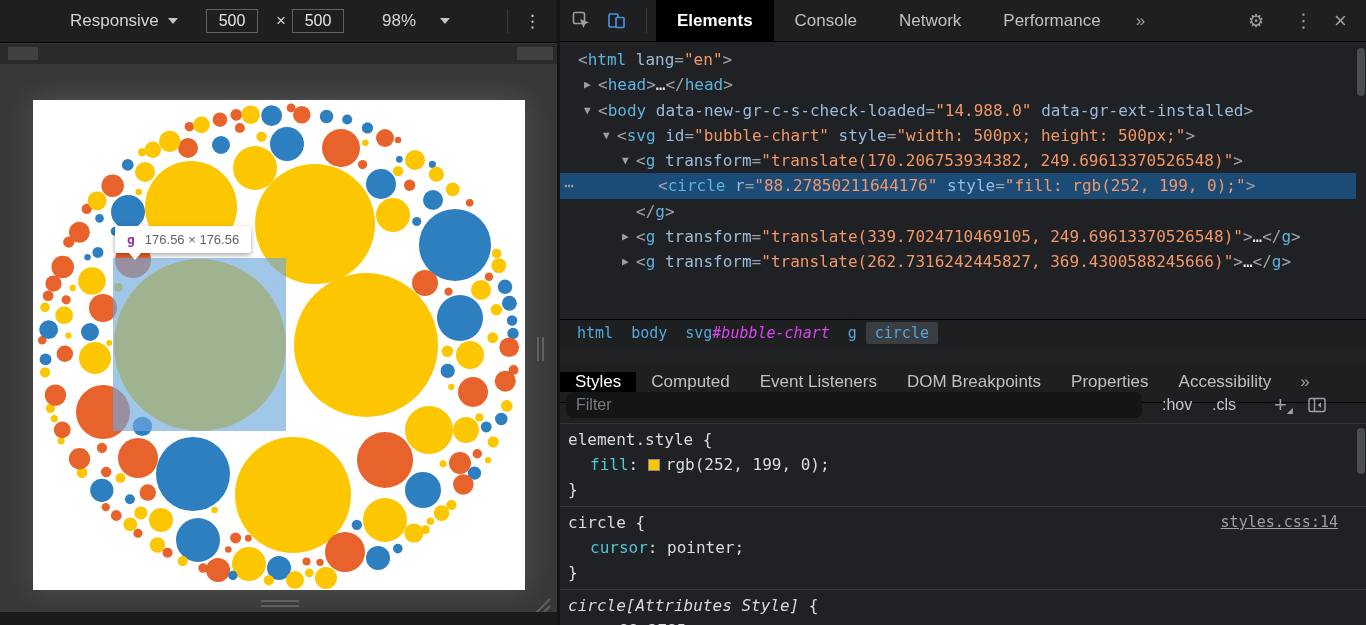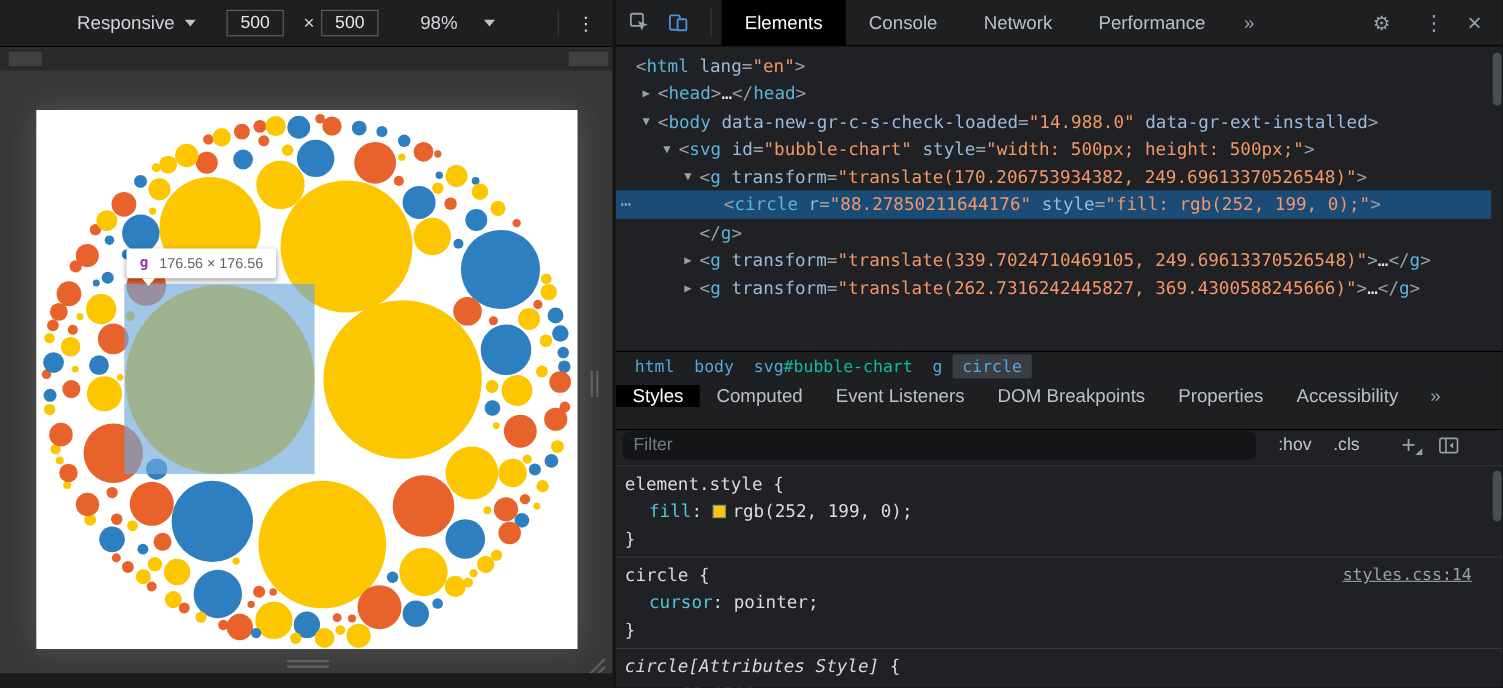--- a/index.html
+++ b/index.html
@@ -31,43 +31,43 @@
   .handle-bars-h i{display:block;width:38px;height:2px;background:#606060;}
   .bottom-band{position:absolute;left:0;top:569px;width:557px;height:13px;background:#1a1a1a;}
   .corner-handle{position:absolute;left:531px;top:551px;}
   
   .right-pane{position:absolute;left:557px;top:0;width:806px;height:625px;background:#202124;border-left:3px solid #141414;}
   .dt-tabbar{position:absolute;left:0;top:0;width:806px;height:41px;background:#1e1f21;border-bottom:1px solid #000;}
   .dt-tabbar .icon{position:absolute;top:11px;}
   .bar-sep{position:absolute;left:86px;top:8px;width:1px;height:25px;background:#3a3b3d;}
   .main-tabs{position:absolute;left:96px;top:0;height:41px;display:flex;align-items:stretch;}
   .m-tab{display:flex;align-items:center;padding:0 21px;color:#bdc1c6;font-size:17px;}
-  .m-tab.active{background:#000;color:#fff;}
+  .m-tab.active{background:#000;color:#fff;font-weight:bold;}
   .tab-more{display:flex;align-items:center;padding:0 14px;color:#9aa0a6;font-size:17px;}
   .right-icons{position:absolute;right:0;top:0;height:41px;}
   .ri{position:absolute;top:0;height:41px;display:flex;align-items:center;color:#9aa0a6;}
   .gear{left:-118px;font-size:18px;}
   .dt-kebab{left:-72px;}
   .dt-close{left:-32px;font-size:22px;}
   
   .code{position:absolute;left:0;top:42px;width:796px;height:277px;overflow:hidden;font-family:"DejaVu Sans Mono",monospace;font-size:16px;padding-top:5px;box-sizing:border-box;}
   .cl{position:relative;height:25.3px;line-height:25.3px;white-space:pre;}
   .cl.sel{background:#1b4b77;}
   .cl .arrow{position:absolute;top:0;color:#9aa0a6;font-size:11px;}
   .cl .dots{position:absolute;left:4px;top:0;color:#9aa0a6;}
   .tk-p{color:#9aa0a6}.tk-t{color:#5cb3dd}.tk-a{color:#9bbbdc}.tk-v{color:#f29766}.tk-w{color:#e8eaed}.tk-g{color:#9aa0a6}.tk-i{color:#bdc1c6;font-style:italic}
   .code-scroll{position:absolute;right:0;top:44px;width:10px;height:275px;}
   .code-thumb{position:absolute;right:1px;top:4px;width:8px;height:48px;background:#4a4d51;border-radius:4px;}
   
   .breadcrumb{position:absolute;left:0;top:319px;width:806px;height:27px;background:#1e1f21;border-top:1px solid #000;display:flex;align-items:center;padding-left:8px;box-sizing:border-box;font-family:"DejaVu Sans Mono",monospace;font-size:15px;}
   .crumb{padding:2px 9px;color:#53a7dd;border-radius:2px;}
   .crumb.active{background:#3a3d42;}
-  .crumb .cid{color:#14b8a6;}
-  
-  .side-tabs{position:absolute;left:0;top:350px;width:806px;height:40px;background:#1e1f21;border-bottom:1px solid #000;display:flex;align-items:flex-start;}
+  .crumb .cid{color:#d946ef;font-style:italic;}
+  
+  .side-tabs{position:absolute;left:0;top:362px;width:806px;height:40px;background:#1e1f21;border-bottom:1px solid #000;display:flex;align-items:center;}
   .s-tab{display:flex;align-items:center;padding:0 15px;color:#bdc1c6;font-size:17px;}
   .s-tab.active{background:#000;color:#fff;}
   
   .filter-row{position:absolute;left:0;top:386px;width:806px;height:38px;border-bottom:1px solid #333;box-sizing:border-box;}
   .filter-input{position:absolute;left:6px;top:6px;width:576px;height:26px;background:#141517;border:none;border-radius:7px;color:#bdc1c6;font-size:16px;padding:0 10px;box-sizing:border-box;font-family:"Liberation Sans",sans-serif;}
   .filter-input::placeholder{color:#757b80;}
   .f-ctl{position:absolute;top:0;height:38px;display:flex;align-items:center;color:#c3c7cc;font-size:16px;}
   .f-hov{left:602px;}.f-cls{left:652px;}
   .f-plus{left:714px;font-size:22px;color:#9aa0a6;}
   .f-plus small{font-size:8px;align-self:flex-end;margin-bottom:9px;color:#9aa0a6;}

